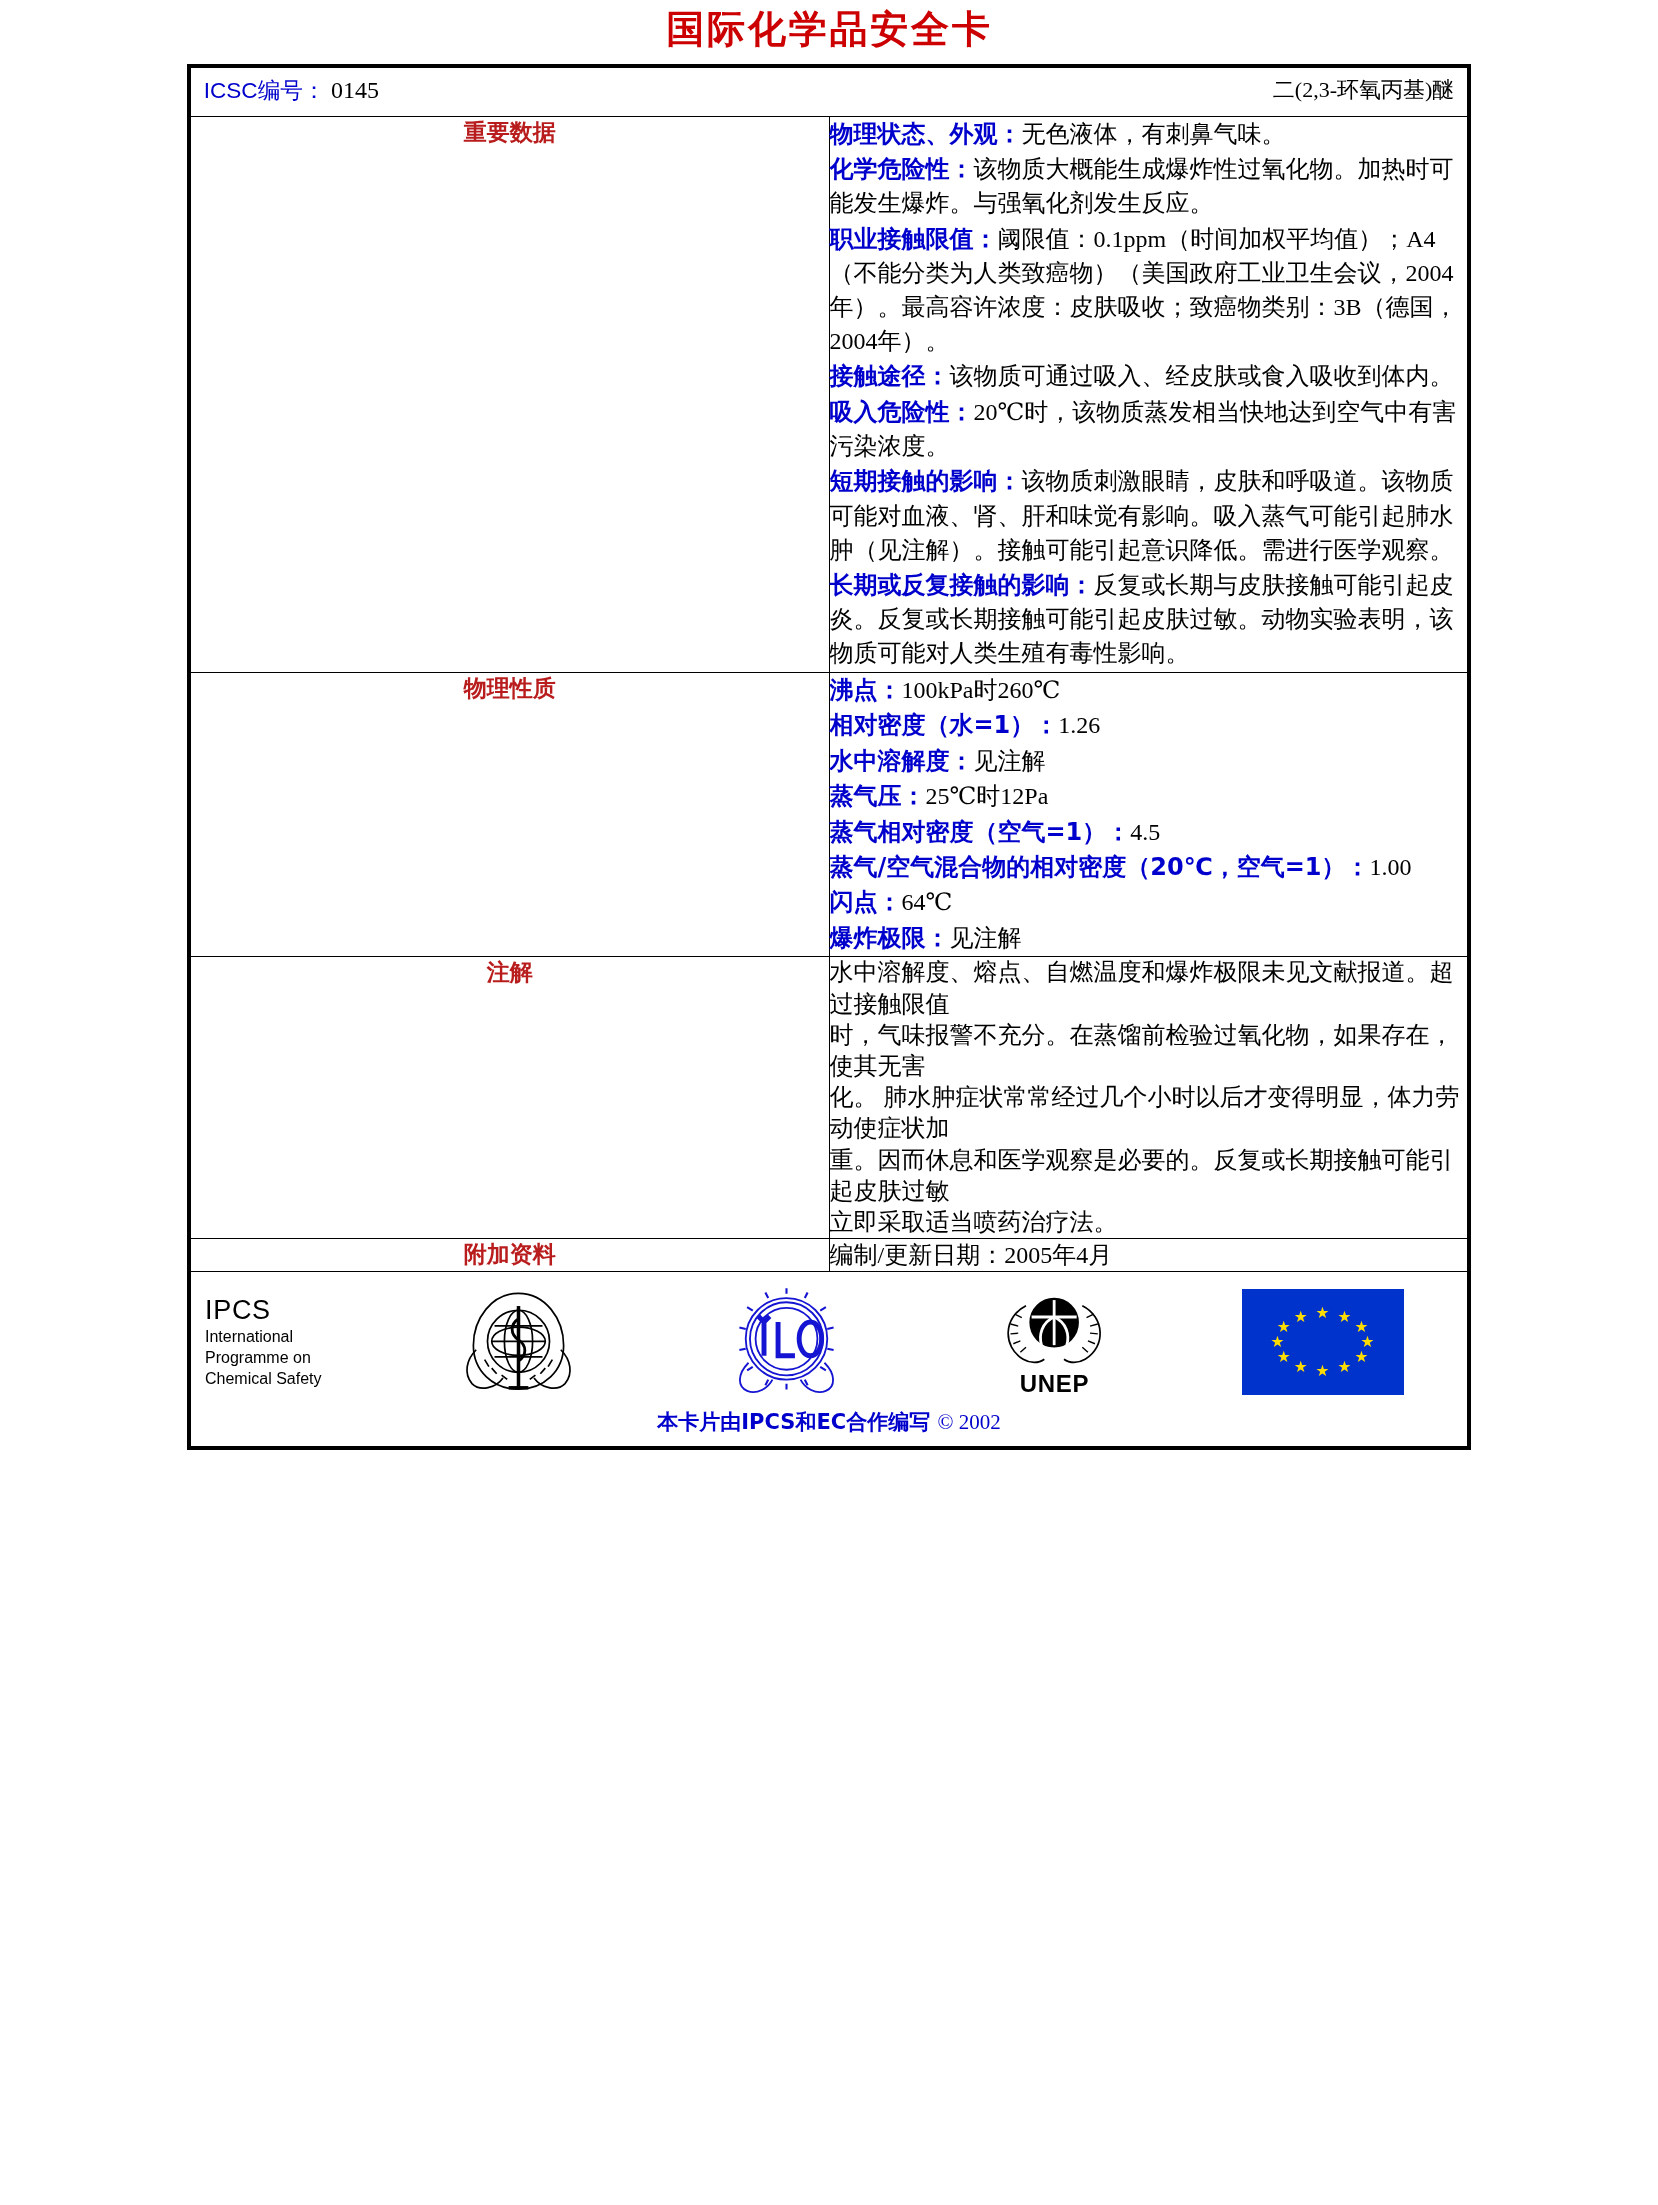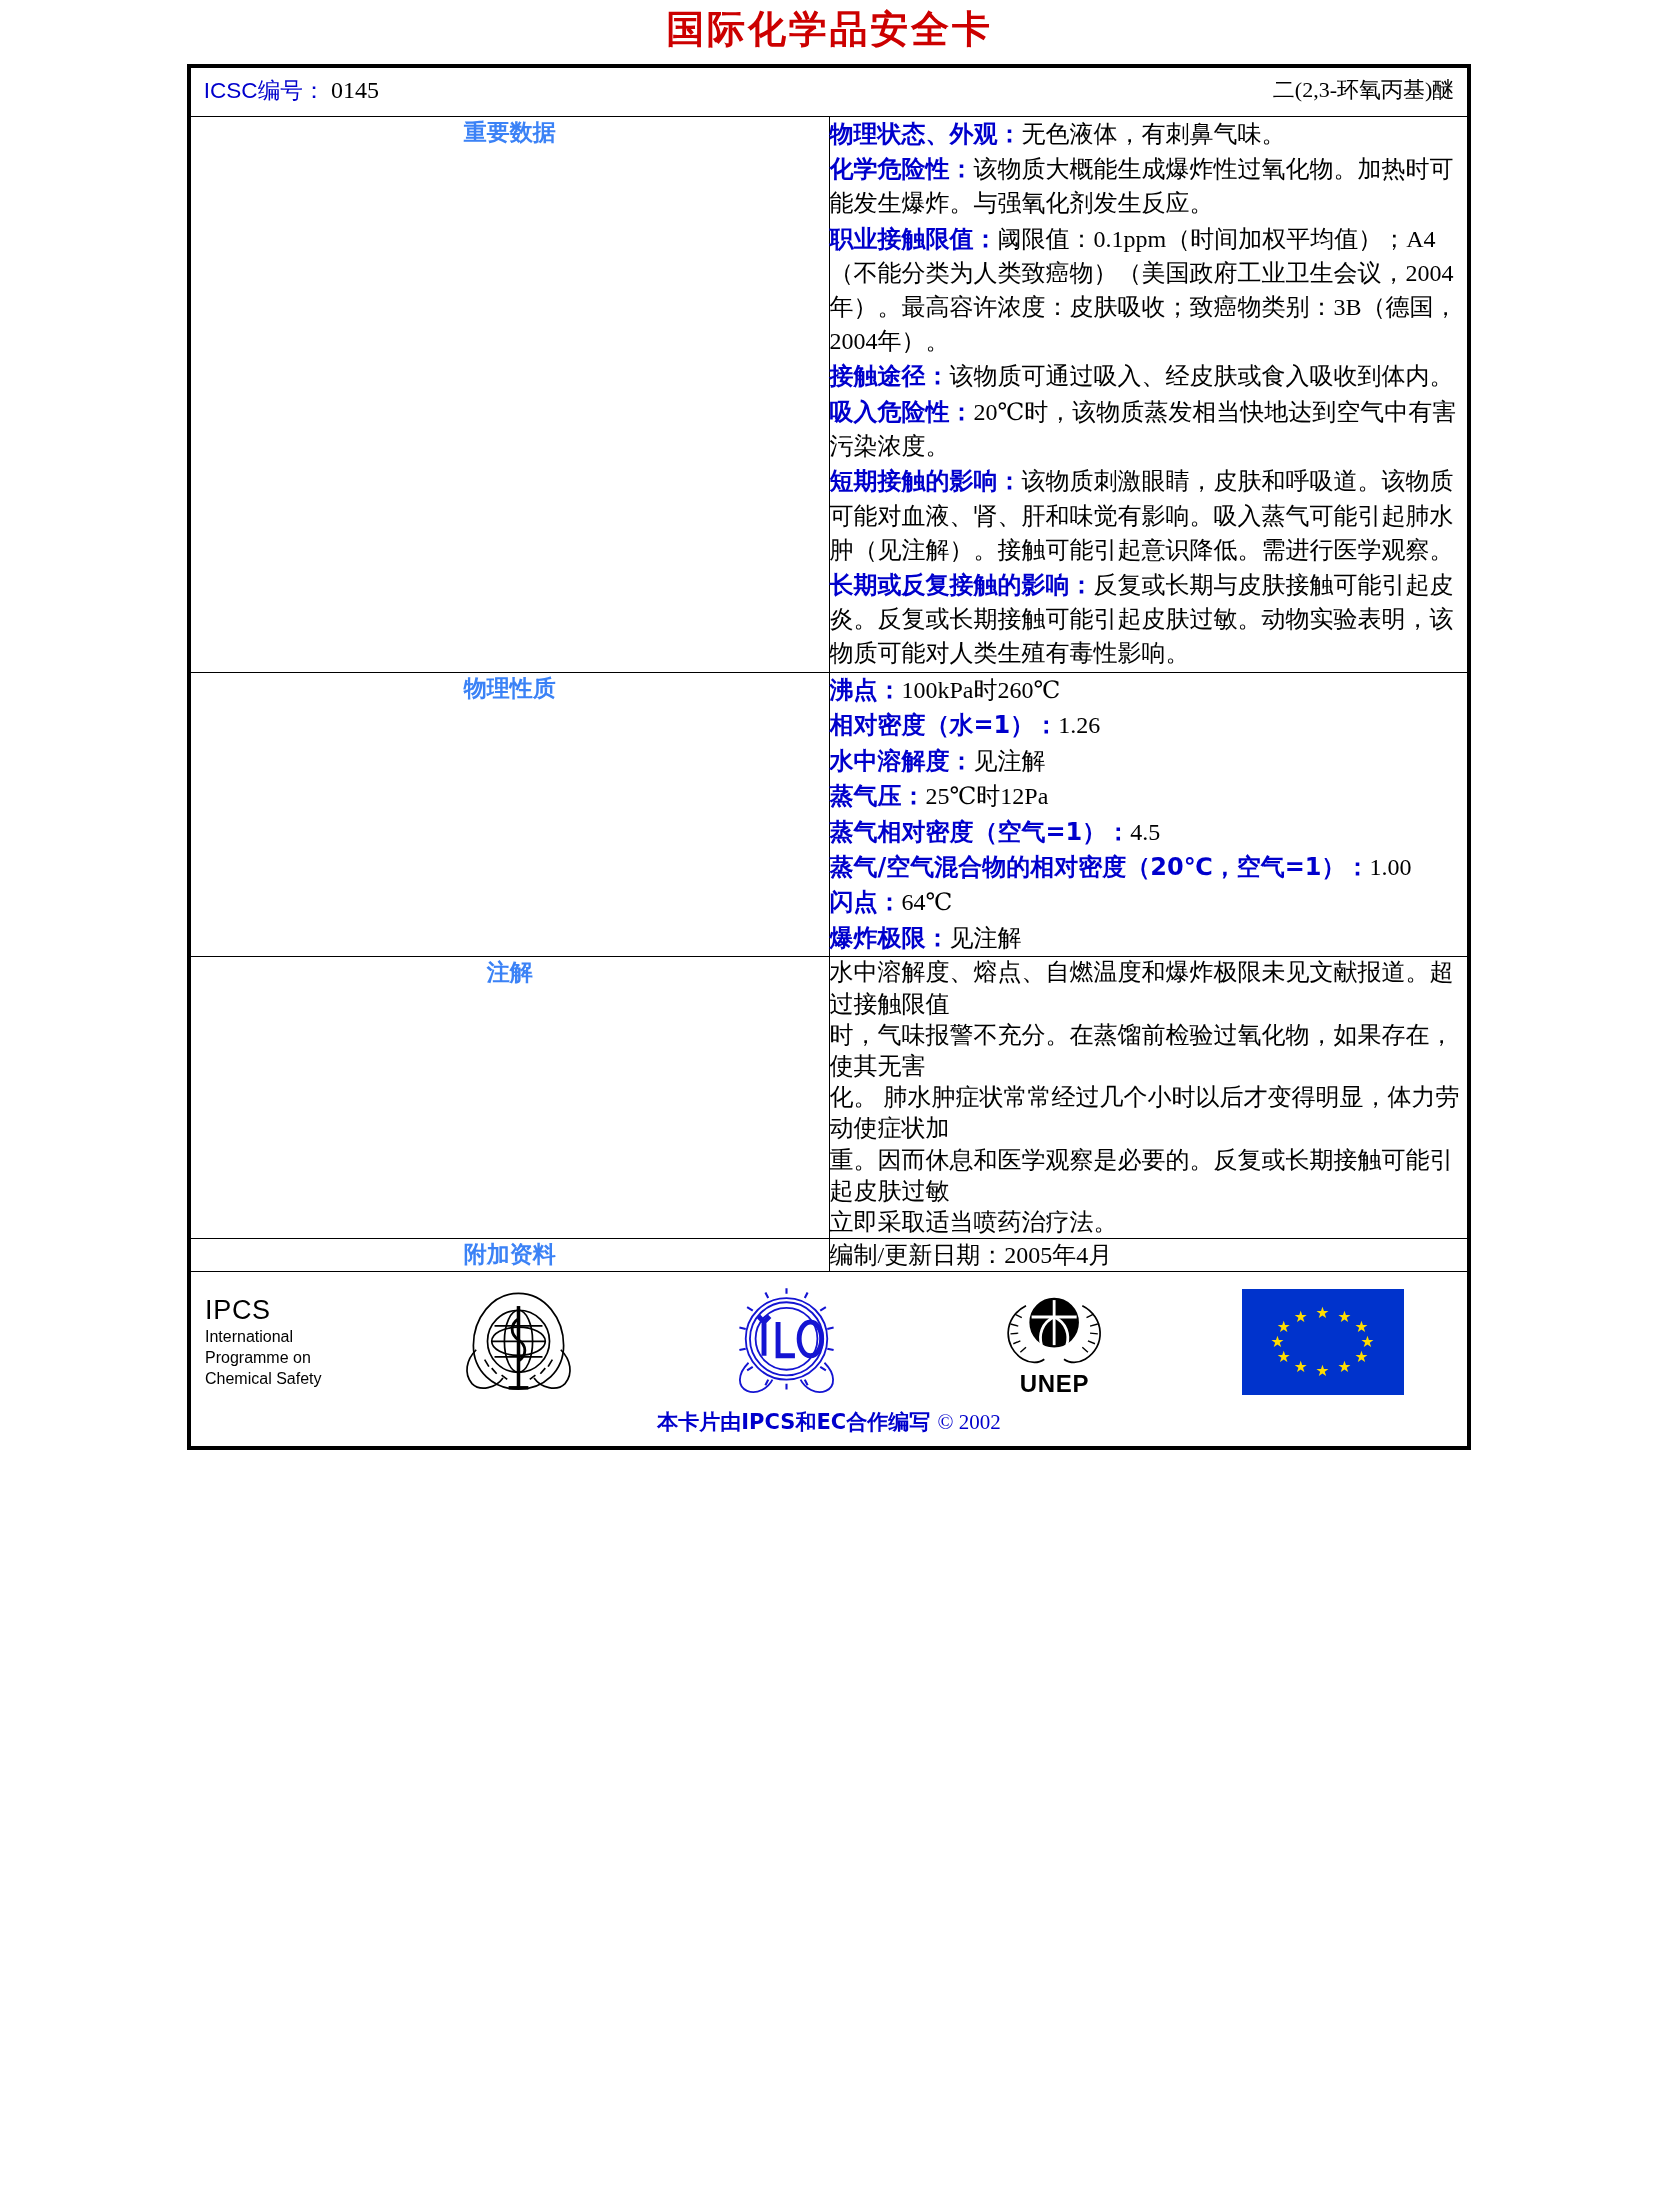--- a/index.html
+++ b/index.html
@@ -69,21 +69,21 @@
     margin-left: 5.6px;
   }
   .chem-name {
     color: #000000;
     font-size: 22px;
   }
   .label-cell {
     width: 155px;
     text-align: center;
     vertical-align: middle;
-    color: #3b82f6;
+    color: #b91c1c;
     font-family: "DejaVu Sans", "Liberation Sans", sans-serif;
     font-weight: bold;
     font-size: 23px;
   }
   .content-cell {
     padding: 7px 11.3px 10px 11.3px;
     font-size: 24px;
     line-height: 1.42;
   }
   .content-cell p {

